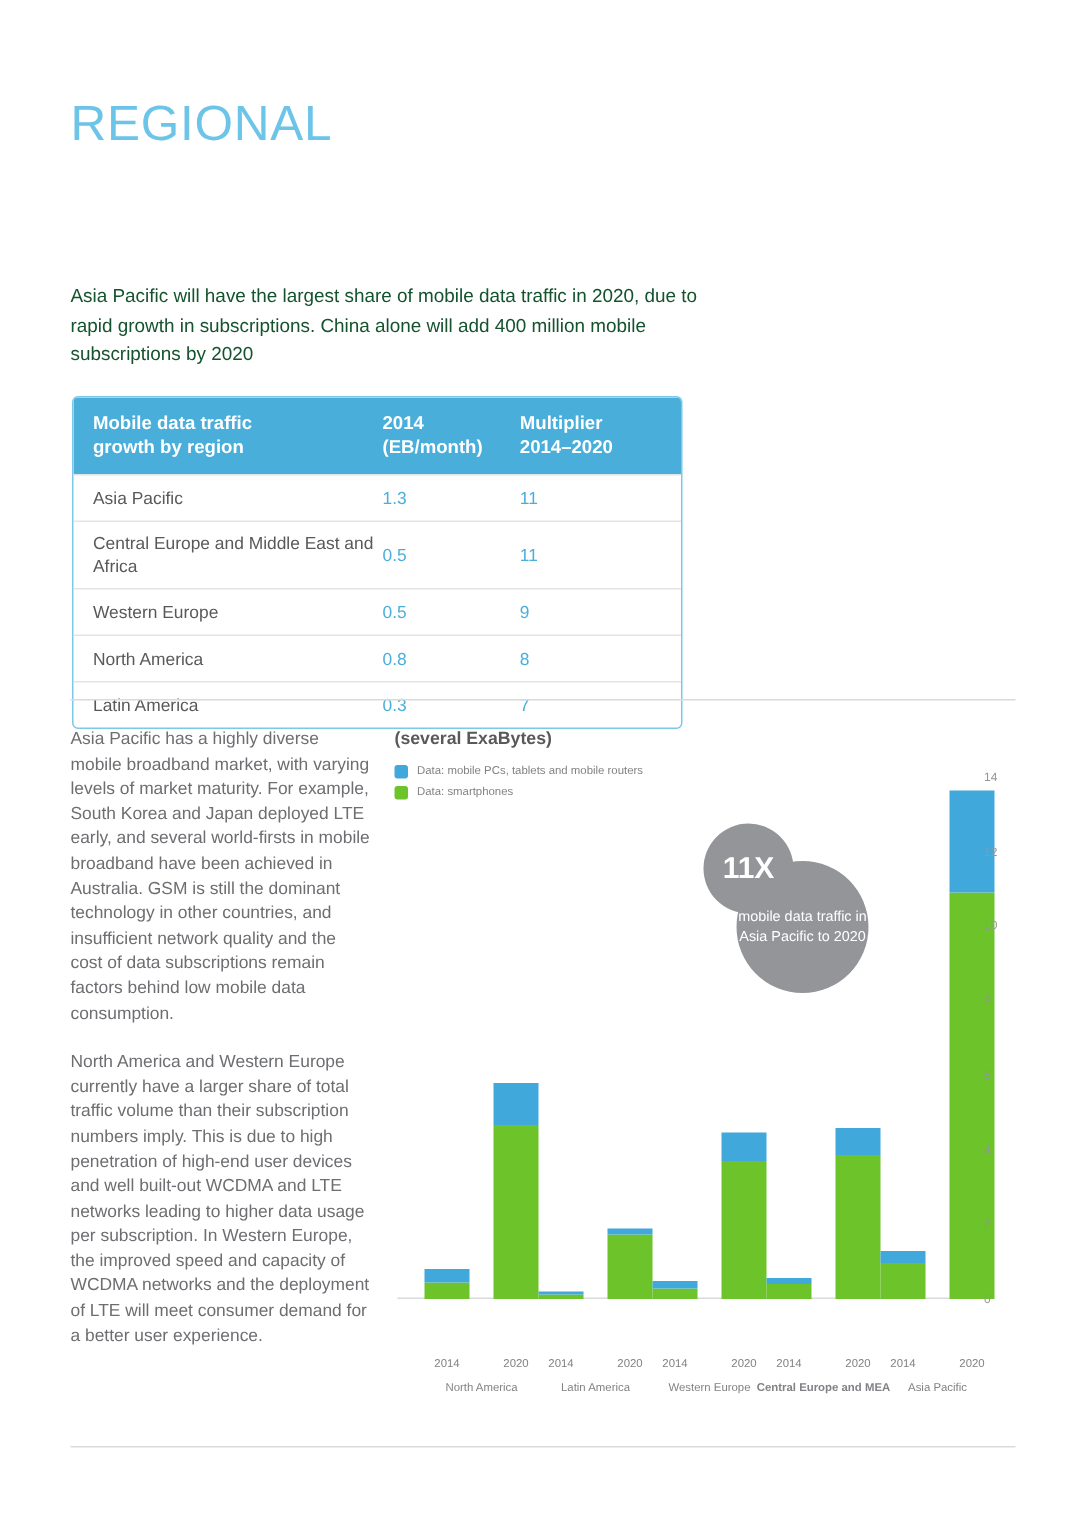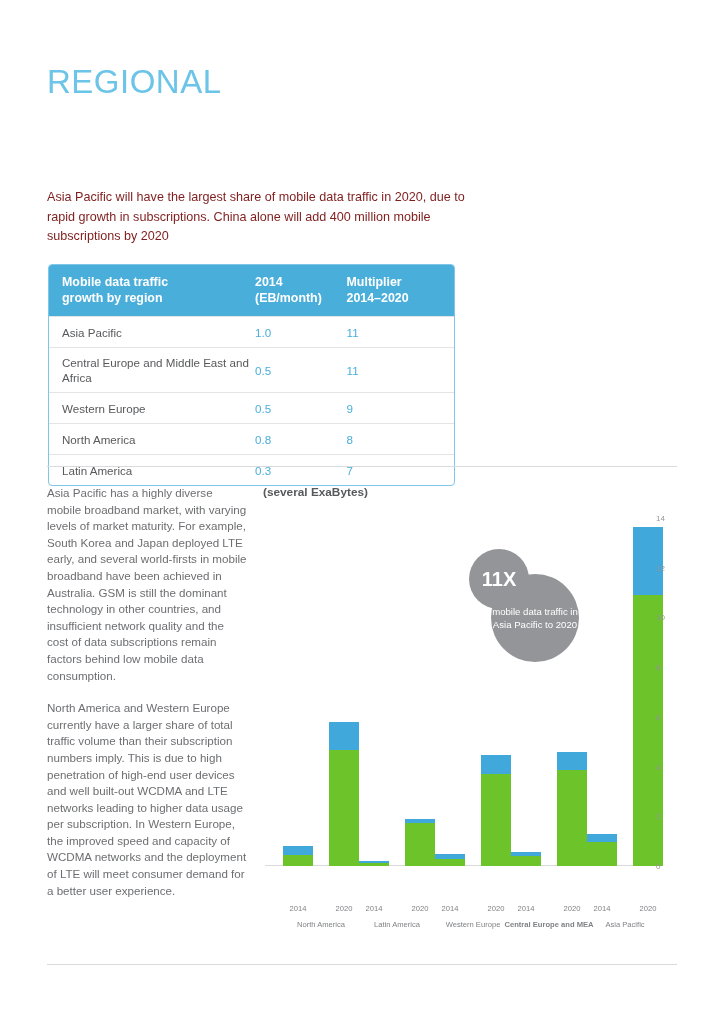--- a/index.html
+++ b/index.html
@@ -31,21 +31,21 @@
   .page-title .l2 { display: block; }
 
   
   .intro {
     position: absolute;
     left: 47px;
     top: 188px;
     width: 430px;
     font-size: 12.6px;
     line-height: 19.5px;
-    color: #7f1d1d;
+    color: #14532d;
     font-weight: 400;
   }
 
   
   .data-table {
     position: absolute;
     left: 48px;
     top: 264px;
     width: 407px;
     border: 1px solid #7fc7e8;
@@ -297,21 +297,21 @@
       <span>(EB/month)</span>
     </div>
     <div class="c3">
       <span>Multiplier</span>
       <span>2014–2020</span>
     </div>
   </div>
 
   <div class="dt-row">
     <div class="c1">Asia Pacific</div>
-    <div class="c2">1.0</div>
+    <div class="c2">1.3</div>
     <div class="c3">11</div>
   </div>
   <div class="dt-row">
     <div class="c1">Central Europe and Middle East and Africa</div>
     <div class="c2">0.5</div>
     <div class="c3">11</div>
   </div>
   <div class="dt-row">
     <div class="c1">Western Europe</div>
     <div class="c2">0.5</div>
@@ -332,20 +332,30 @@
 <div class="divider"></div>
 
 <div class="body-col">
   <p>Asia Pacific has a highly diverse mobile broadband market, with varying levels of market maturity. For example, South Korea and Japan deployed LTE early, and several world-firsts in mobile broadband have been achieved in Australia. GSM is still the dominant technology in other countries, and insufficient network quality and the cost of data subscriptions remain factors behind low mobile data consumption.</p>
   <p>North America and Western Europe currently have a larger share of total traffic volume than their subscription numbers imply. This is due to high penetration of high-end user devices and well built-out WCDMA and LTE networks leading to higher data usage per subscription. In Western Europe, the improved speed and capacity of WCDMA networks and the deployment of LTE will meet consumer demand for a better user experience.</p>
 </div>
 
 <div class="chart-block">
   <div class="chart-title">(several ExaBytes)</div>
 
+  <div class="legend">
+    <div class="legend-item">
+      <span class="legend-swatch" style="background:#41a8dc"></span>
+      <span class="legend-label">Data: mobile PCs, tablets and mobile routers</span>
+    </div>
+    <div class="legend-item">
+      <span class="legend-swatch" style="background:#6cc42a"></span>
+      <span class="legend-label">Data: smartphones</span>
+    </div>
+  </div>
 
   <div class="plot">
     <div class="plot-area">
       <div class="axis-base"></div>
       <div class="bars" id="bars-container">
           <div class="bar" style="left: 18px; height: 19.8857px;">
             <div class="seg-green" style="height: 11.1857px; background: rgb(108, 196, 42);"></div>
             <div class="seg-blue" style="height: 8.7px; bottom: 11.1857px; background: rgb(65, 168, 220);"></div>
           </div>
           <div class="bar" style="left: 64px; height: 144.171px;">

